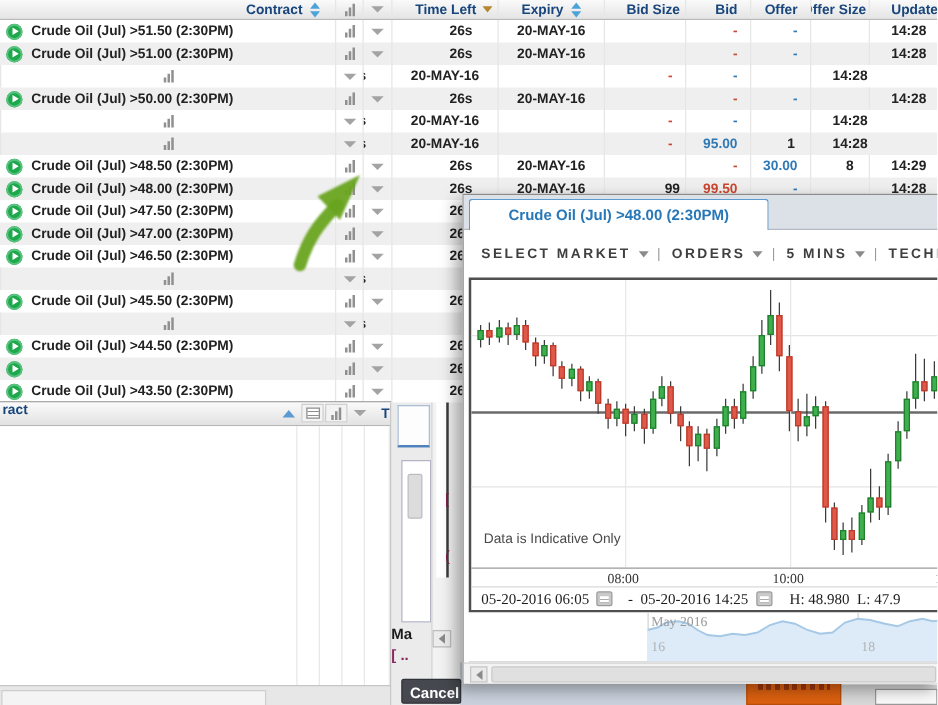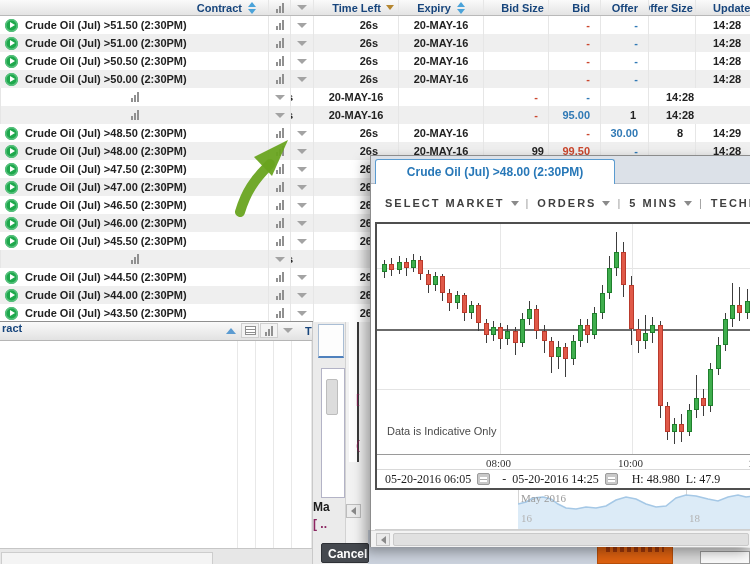--- a/index.html
+++ b/index.html
@@ -199,24 +199,20 @@
           </div>
           <div class="t-cell num" style="padding-right:20px;">26s</div>
           <div class="t-cell ctr">20-MAY-16</div>
           <div class="t-cell num" style="padding-right:4px;"></div>
           <div class="t-cell num bid-col">-</div>
           <div class="t-cell num offer-col">-</div>
           <div class="t-cell num" style="padding-right:12px;"></div>
           <div class="t-cell" style="padding-left:17px;">14:28</div>
         </div>
         <div class="t-row">
-          <div class="t-cell first">
-            <span class="play-icon"></span>
-            <span>Crude Oil (Jul) &gt;50.50 (2:30PM)</span>
-          </div>
           <div class="t-cell ctr">
             <span class="bars-icon">
               <i></i>
               <i></i>
               <i></i>
             </span>
           </div>
           <div class="t-cell ctr">
             <span class="caret-down"></span>
           </div>
@@ -398,24 +394,20 @@
           </div>
           <div class="t-cell num" style="padding-right:20px;">26s</div>
           <div class="t-cell ctr"></div>
           <div class="t-cell num" style="padding-right:4px;"></div>
           <div class="t-cell num bid-col"></div>
           <div class="t-cell num offer-col"></div>
           <div class="t-cell num" style="padding-right:12px;"></div>
           <div class="t-cell" style="padding-left:17px;"></div>
         </div>
         <div class="t-row">
-          <div class="t-cell first">
-            <span class="play-icon"></span>
-            <span>Crude Oil (Jul) &gt;46.00 (2:30PM)</span>
-          </div>
           <div class="t-cell ctr">
             <span class="bars-icon">
               <i></i>
               <i></i>
               <i></i>
             </span>
           </div>
           <div class="t-cell ctr">
             <span class="caret-down"></span>
           </div>
@@ -488,21 +480,20 @@
           <div class="t-cell ctr"></div>
           <div class="t-cell num" style="padding-right:4px;"></div>
           <div class="t-cell num bid-col"></div>
           <div class="t-cell num offer-col"></div>
           <div class="t-cell num" style="padding-right:12px;"></div>
           <div class="t-cell" style="padding-left:17px;"></div>
         </div>
         <div class="t-row">
           <div class="t-cell first">
             <span class="play-icon"></span>
-            <span>Crude Oil (Jul) &gt;44.00 (2:30PM)</span>
           </div>
           <div class="t-cell ctr">
             <span class="bars-icon">
               <i></i>
               <i></i>
               <i></i>
             </span>
           </div>
           <div class="t-cell ctr">
             <span class="caret-down"></span>

